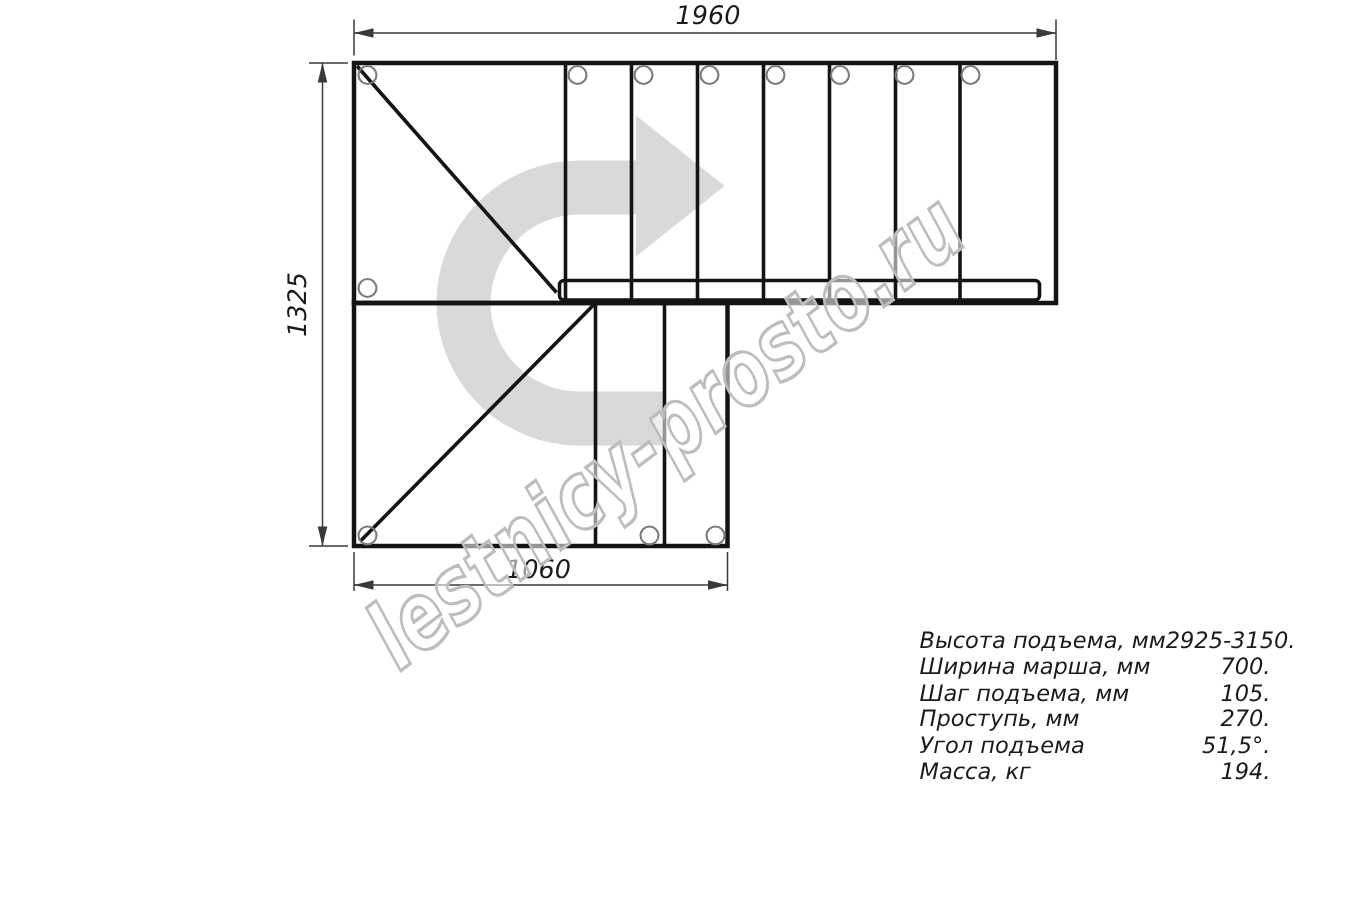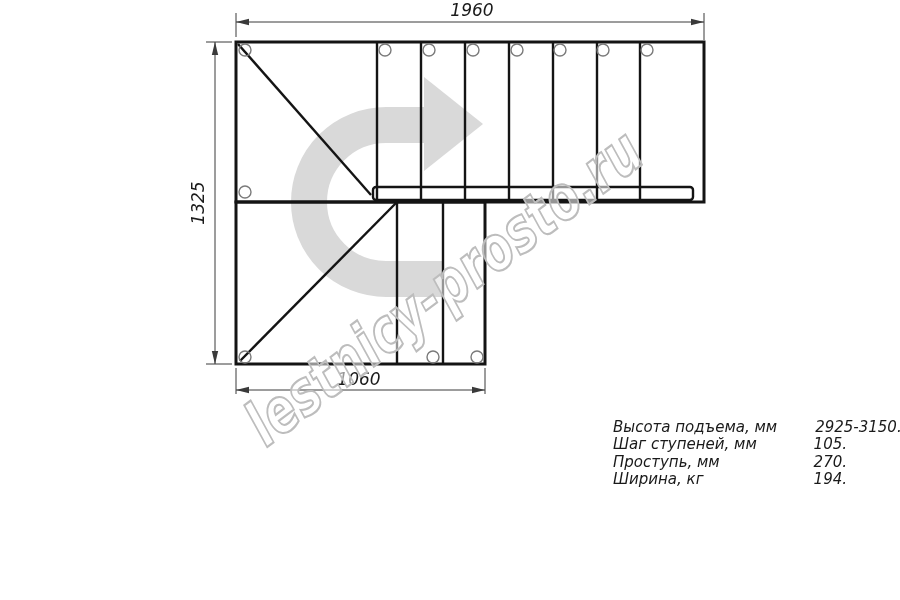--- a/index.html
+++ b/index.html
@@ -42,21 +42,20 @@
     width: 234px;
     font-style: italic;
     font-size: 15px;
     line-height: 17.4px;
     color: #1a1a1a;
   }
   .spec-row {
     display: flex;
     justify-content: space-between;
     white-space: nowrap;
-    gap: 38px;
   }
   .spec-label { text-align: left; }
   .spec-value { text-align: left; }
 </style>
 </head>
 <body>
 
 <div class="canvas">
 
   <svg class="plan" width="900" height="600" viewBox="0 0 900 600">
@@ -137,26 +136,34 @@
 
     <text class="watermark" x="266" y="448" transform="rotate(-37 266 448)" textLength="478" lengthAdjust="spacingAndGlyphs" fill="rgba(255,255,255,0.55)" stroke="#bdbdbd" stroke-width="2.2">lestnicy-prosto.ru</text>
   </svg>
 
   <div class="spec-table">
     <div class="spec-row">
       <span class="spec-label">Высота подъема, мм</span>
       <span class="spec-value">2925-3150.</span>
     </div>
     <div class="spec-row">
-      <span class="spec-label">Шаг ступеней, мм</span>
+      <span class="spec-label">Ширина марша, мм</span>
+      <span class="spec-value">700.</span>
+    </div>
+    <div class="spec-row">
+      <span class="spec-label">Шаг подъема, мм</span>
       <span class="spec-value">105.</span>
     </div>
     <div class="spec-row">
       <span class="spec-label">Проступь, мм</span>
       <span class="spec-value">270.</span>
     </div>
     <div class="spec-row">
-      <span class="spec-label">Ширина, кг</span>
+      <span class="spec-label">Угол подъема</span>
+      <span class="spec-value">51,5°.</span>
+    </div>
+    <div class="spec-row">
+      <span class="spec-label">Масса, кг</span>
       <span class="spec-value">194.</span>
     </div>
   </div>
 
 </div>
 
 </body></html>

